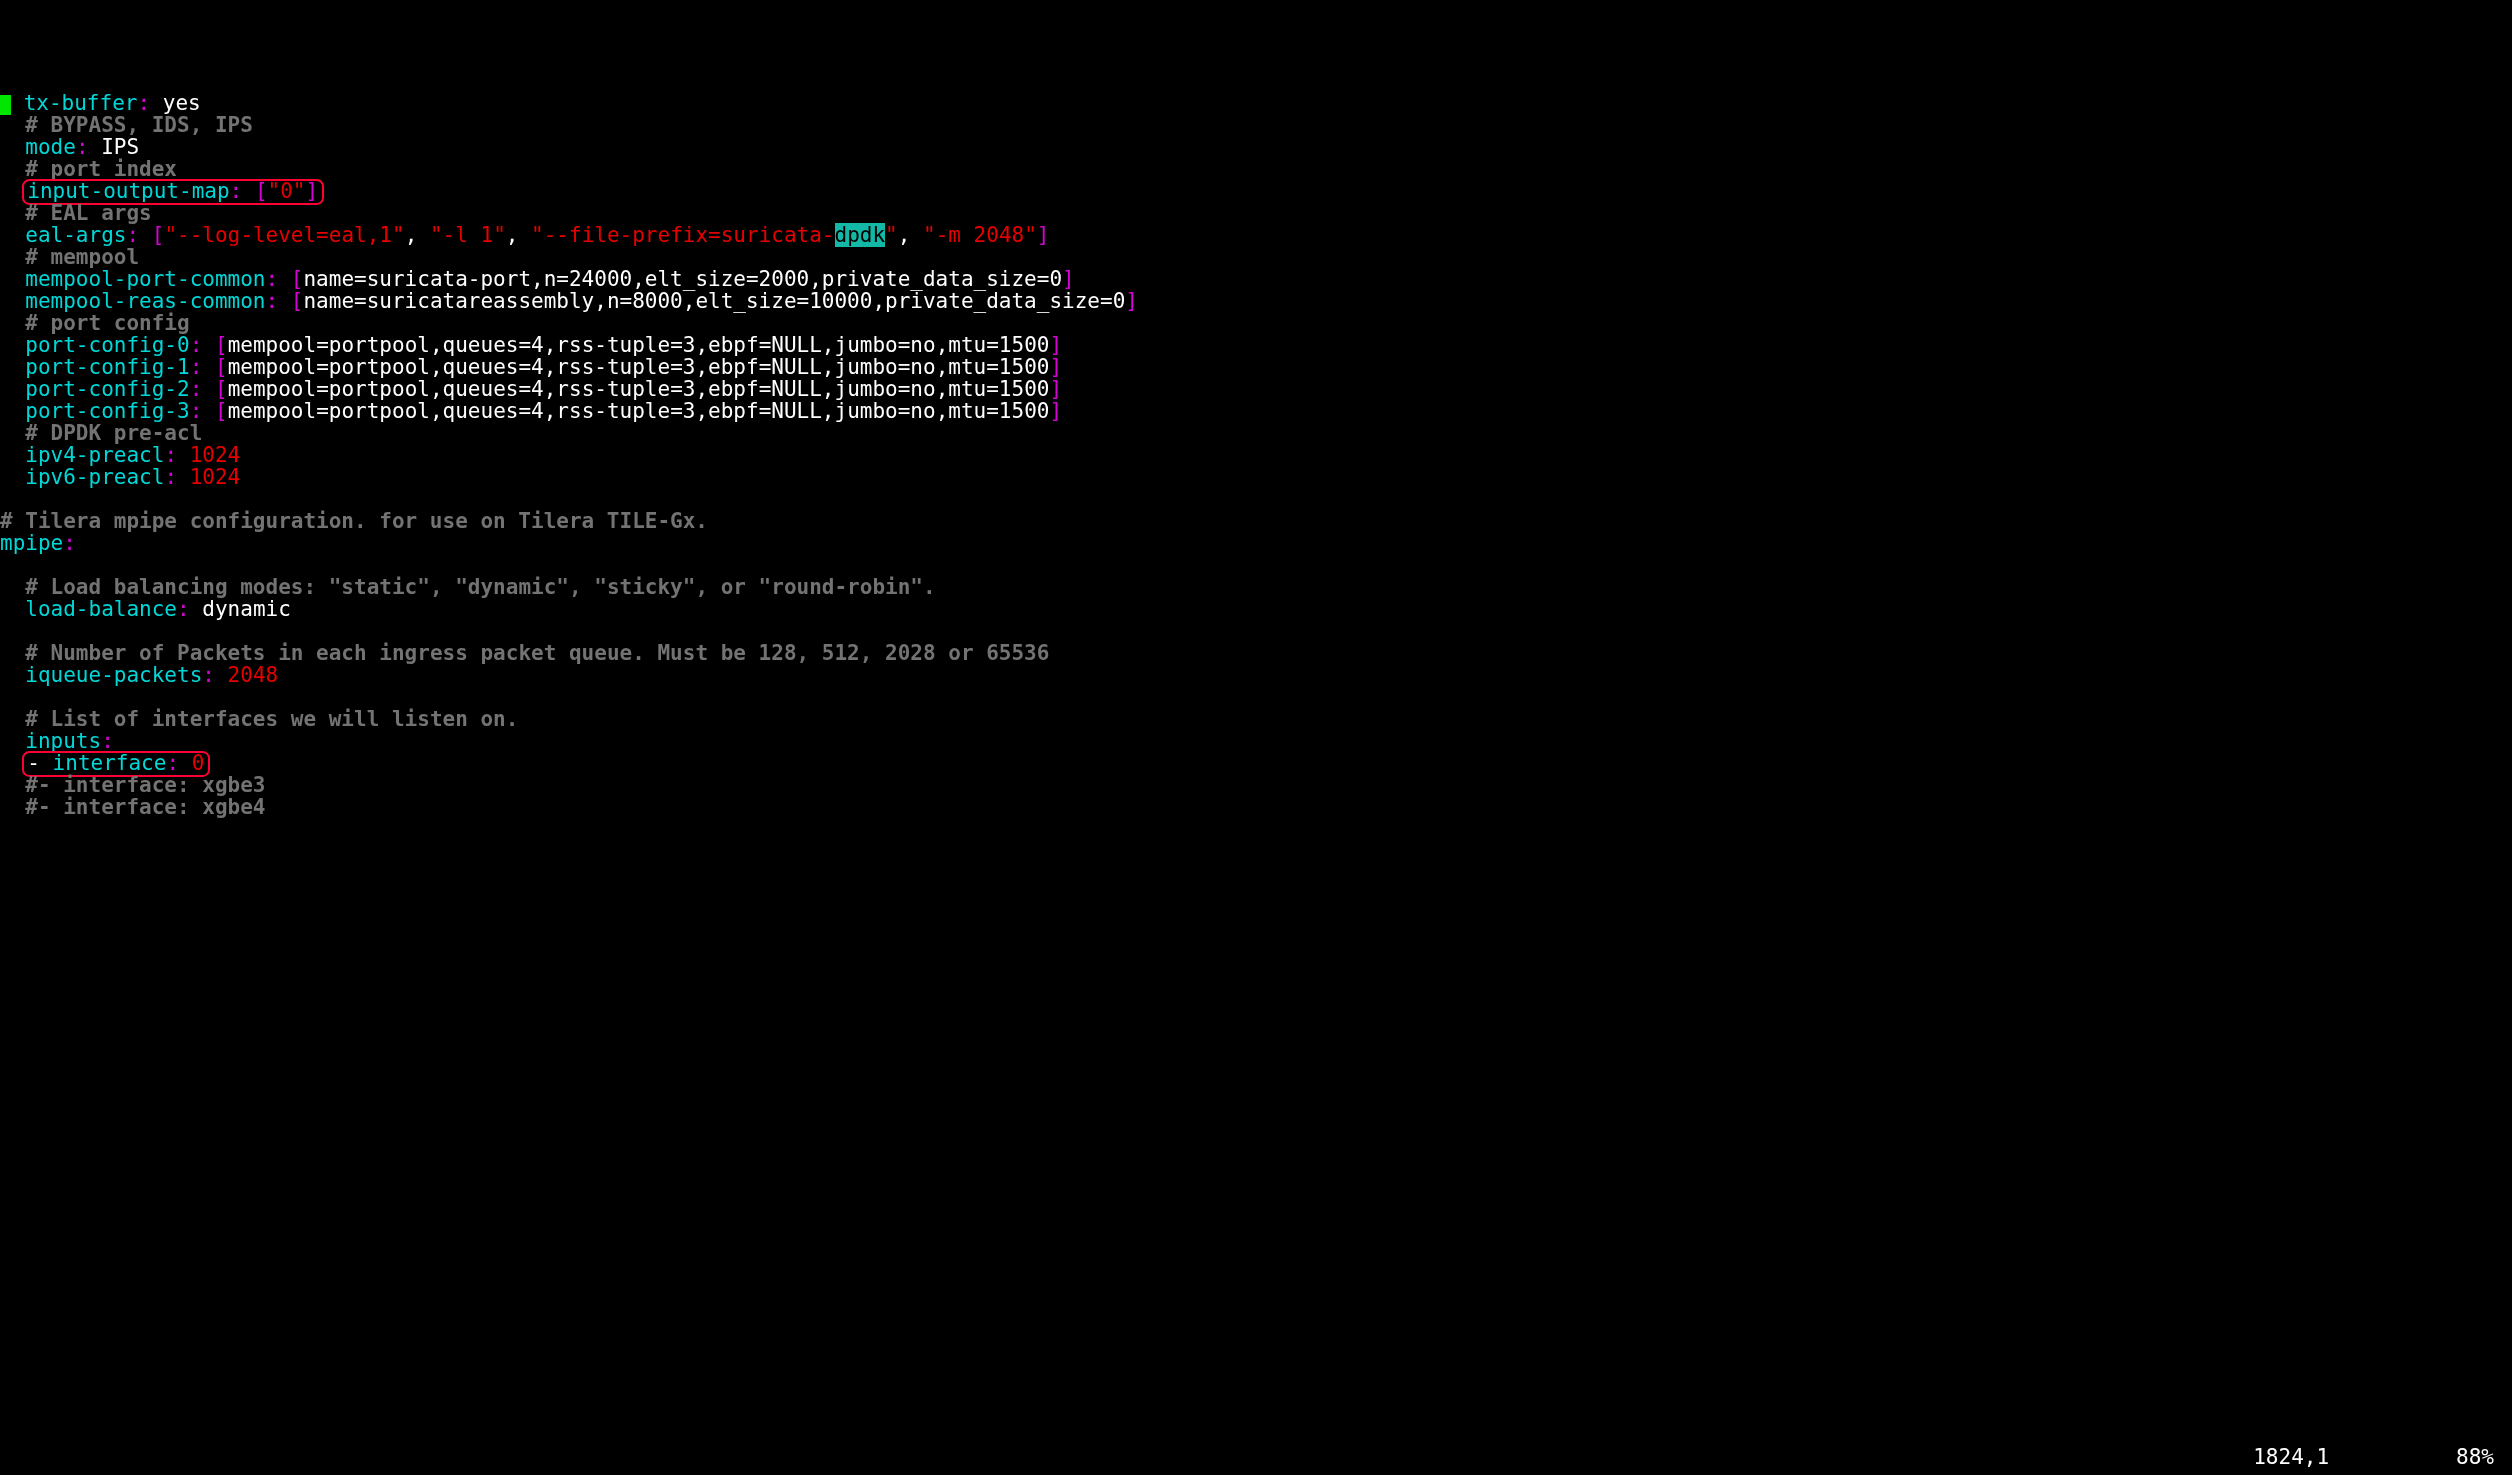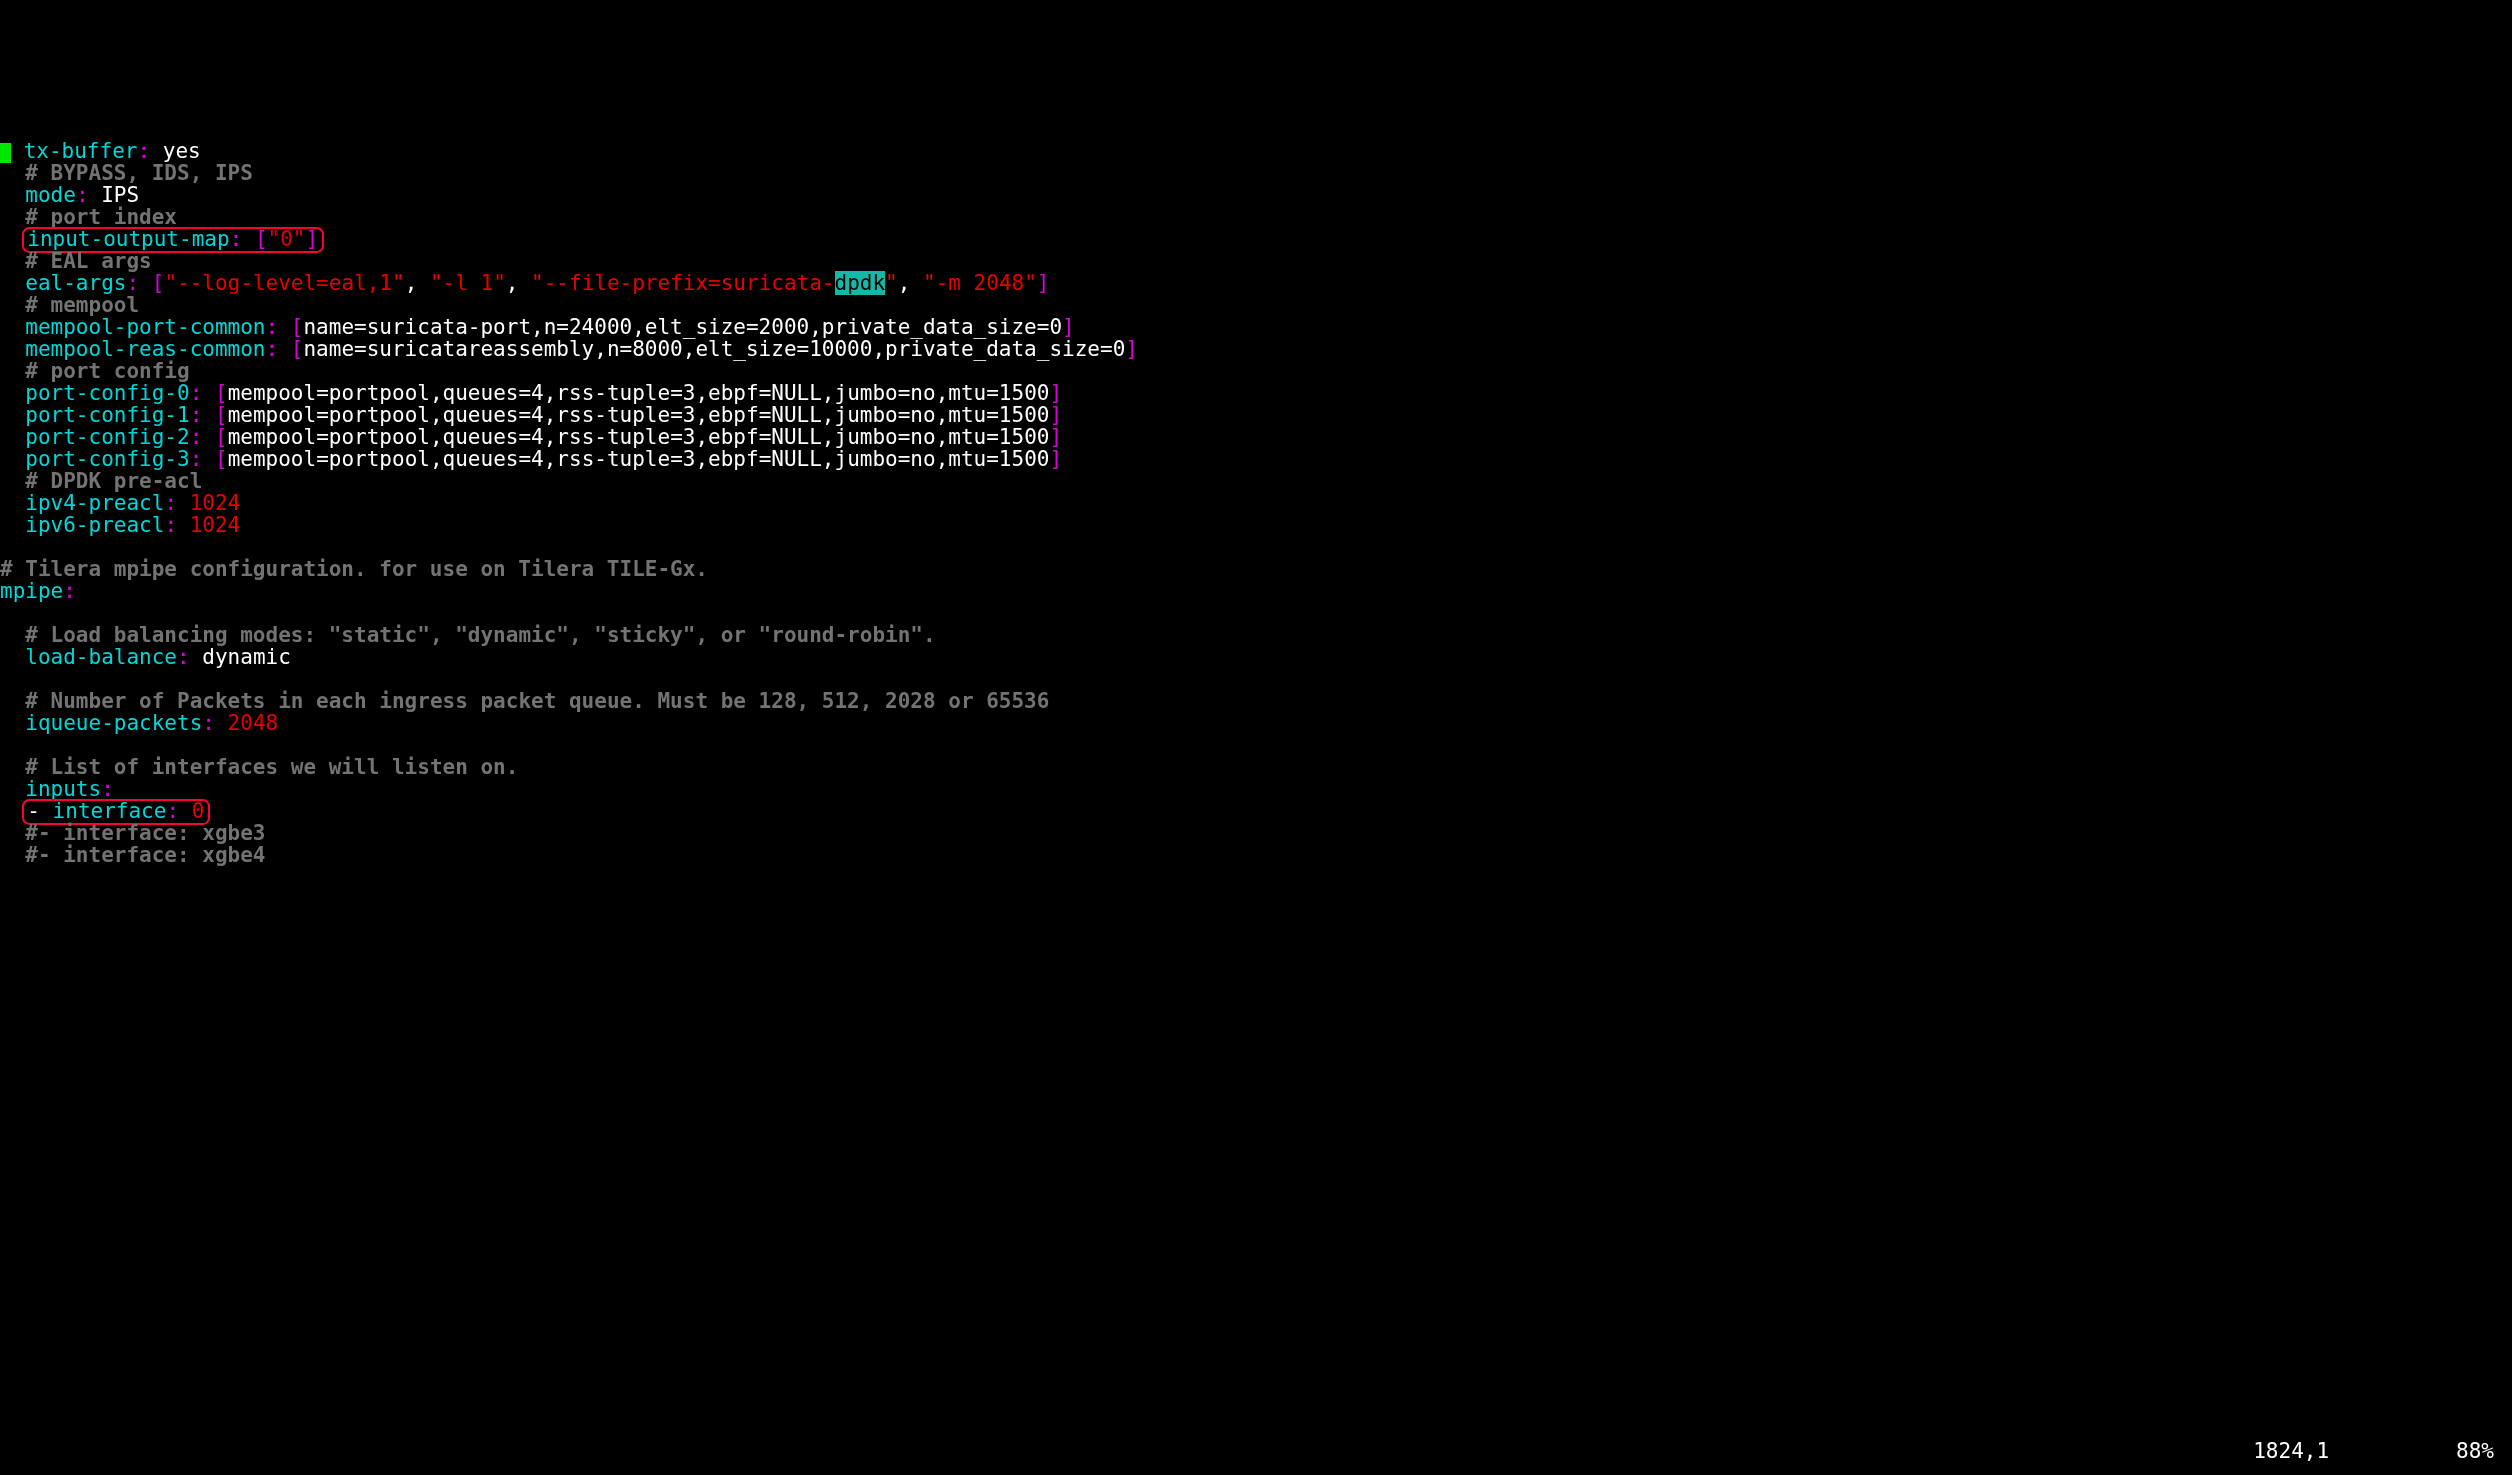--- a/index.html
+++ b/index.html
@@ -29,32 +29,32 @@
     .yellow-hl { background: #14b8a6; color: #000; }
     .hl-box {
       border: 2.7px solid #ff0033;
       border-radius: 7.3px;
       display: inline-block;
       padding: 0 3.6px;
       margin: -2.7px -3.6px;
     }
     .status {
       position: fixed;
-      bottom: 12px;
+      bottom: 6px;
       right: 0;
       width: 100%;
       display: flex;
       justify-content: flex-end;
       gap: 127px;
       padding-right: 18px;
       background: #000;
       color: #fff;
       margin-left: 34px;
     }
-    .content { padding-top: 5.5px; margin-top: 48px; }
+    .content { padding-top: 5.5px; }
   </style>
 </head>
 <body>
 
 
 
 <div class="content" id="content"><span class="line"><span class="cursor"></span> <span class="cyan">tx-buffer</span><span class="magenta">: </span><span class="white">yes</span></span><span class="line">  <span class="blue"># BYPASS, IDS, IPS</span></span><span class="line">  <span class="cyan">mode</span><span class="magenta">: </span><span class="white">IPS</span></span><span class="line">  <span class="blue"># port index</span></span><span class="line">  <span class="hl-box"><span class="cyan">input-output-map</span><span class="magenta">: </span><span class="magenta">[</span><span class="red">"0"</span><span class="magenta">]</span></span></span><span class="line">  <span class="blue"># EAL args</span></span><span class="line">  <span class="cyan">eal-args</span><span class="magenta">: </span><span class="magenta">[</span><span class="red">"--log-level=eal,1"</span><span class="white">, </span><span class="red">"-l 1"</span><span class="white">, </span><span class="red">"--file-prefix=suricata-</span><span class="yellow-hl">dpdk</span><span class="red">"</span><span class="white">, </span><span class="red">"-m 2048"</span><span class="magenta">]</span></span><span class="line">  <span class="blue"># mempool</span></span><span class="line">  <span class="cyan">mempool-port-common</span><span class="magenta">: </span><span class="magenta">[</span><span class="white">name=suricata-port,n=24000,elt_size=2000,private_data_size=0</span><span class="magenta">]</span></span><span class="line">  <span class="cyan">mempool-reas-common</span><span class="magenta">: </span><span class="magenta">[</span><span class="white">name=suricatareassembly,n=8000,elt_size=10000,private_data_size=0</span><span class="magenta">]</span></span><span class="line">  <span class="blue"># port config</span></span><span class="line">  <span class="cyan">port-config-0</span><span class="magenta">: </span><span class="magenta">[</span><span class="white">mempool=portpool,queues=4,rss-tuple=3,ebpf=NULL,jumbo=no,mtu=1500</span><span class="magenta">]</span></span><span class="line">  <span class="cyan">port-config-1</span><span class="magenta">: </span><span class="magenta">[</span><span class="white">mempool=portpool,queues=4,rss-tuple=3,ebpf=NULL,jumbo=no,mtu=1500</span><span class="magenta">]</span></span><span class="line">  <span class="cyan">port-config-2</span><span class="magenta">: </span><span class="magenta">[</span><span class="white">mempool=portpool,queues=4,rss-tuple=3,ebpf=NULL,jumbo=no,mtu=1500</span><span class="magenta">]</span></span><span class="line">  <span class="cyan">port-config-3</span><span class="magenta">: </span><span class="magenta">[</span><span class="white">mempool=portpool,queues=4,rss-tuple=3,ebpf=NULL,jumbo=no,mtu=1500</span><span class="magenta">]</span></span><span class="line">  <span class="blue"># DPDK pre-acl</span></span><span class="line">  <span class="cyan">ipv4-preacl</span><span class="magenta">: </span><span class="red">1024</span></span><span class="line">  <span class="cyan">ipv6-preacl</span><span class="magenta">: </span><span class="red">1024</span></span><span class="line">&nbsp;</span><span class="line"><span class="blue"># Tilera mpipe configuration. for use on Tilera TILE-Gx.</span></span><span class="line"><span class="cyan">mpipe</span><span class="magenta">:</span><span class="white"></span></span><span class="line">&nbsp;</span><span class="line">  <span class="blue"># Load balancing modes: "static", "dynamic", "sticky", or "round-robin".</span></span><span class="line">  <span class="cyan">load-balance</span><span class="magenta">: </span><span class="white">dynamic</span></span><span class="line">&nbsp;</span><span class="line">  <span class="blue"># Number of Packets in each ingress packet queue. Must be 128, 512, 2028 or 65536</span></span><span class="line">  <span class="cyan">iqueue-packets</span><span class="magenta">: </span><span class="red">2048</span></span><span class="line">&nbsp;</span><span class="line">  <span class="blue"># List of interfaces we will listen on.</span></span><span class="line">  <span class="cyan">inputs</span><span class="magenta">:</span><span class="white"></span></span><span class="line">  <span class="hl-box"><span class="white">- </span><span class="cyan">interface</span><span class="magenta">: </span><span class="red">0</span></span></span><span class="line">  <span class="blue">#- interface: xgbe3</span></span><span class="line">  <span class="blue">#- interface: xgbe4</span></span></div>
 
 <div class="status">
   <span>1824,1</span>

